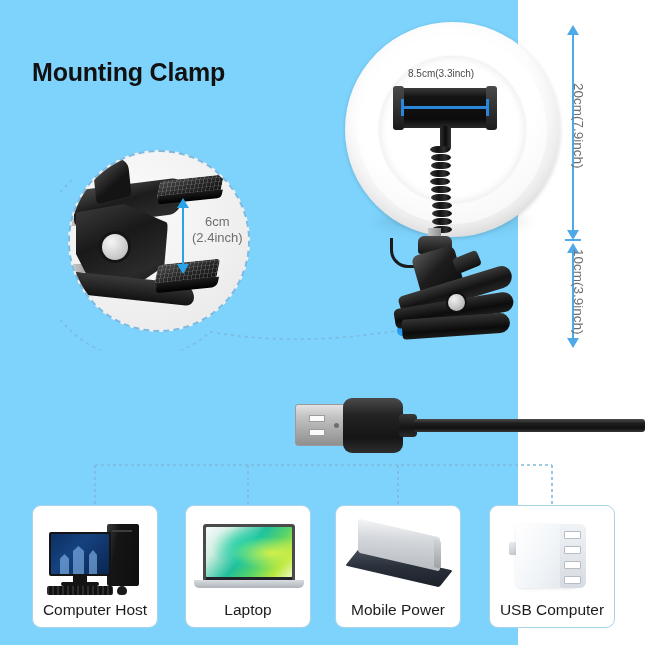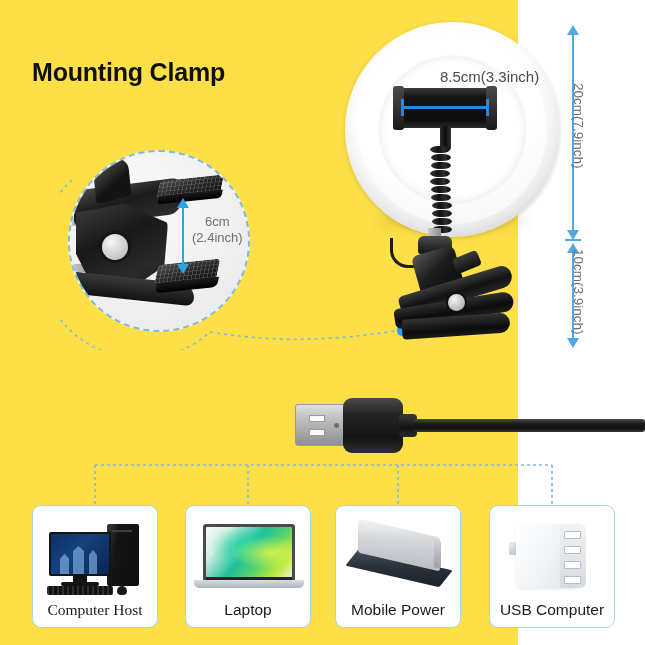--- a/index.html
+++ b/index.html
@@ -2,21 +2,21 @@
 <html><head>
 <meta charset="utf-8">
 <style>
   * { box-sizing: border-box; margin: 0; padding: 0; }
   html, body {
     width: 645px; height: 645px;
     background: #ffffff;
     font-family: "Liberation Sans", sans-serif;
     overflow: hidden;
   }
-  #root { position: relative; width: 518px; height: 645px; background: #fde047; }
+  #root { position: relative; width: 518px; height: 645px; background: #7dd3fc; }
 
   
   .heading {
     position: absolute;
     font-weight: bold;
     color: #111111;
     letter-spacing: -0.2px;
     white-space: nowrap;
   }
   #heading-clamp { left: 32px; top: 58px; font-size: 25px; }
@@ -179,21 +179,21 @@
   }
   #gooseneck {
     position: absolute; left: 430px; top: 146px; width: 22px; height: 92px;
   }
   #gooseneck .seg {
     position: absolute; left: 0; width: 20px; height: 7px; border-radius: 50%/60%;
     background: linear-gradient(90deg,#3a3a3a 0%,#111 38%,#2d2d2d 70%,#0a0a0a 100%);
   }
   #holder-label {
     position: absolute; left: 408px; top: 68px;
-    font-size: 15px; color: #4a4a4a; white-space: nowrap; margin-left: 32px;
+    font-size: 10px; color: #4a4a4a; white-space: nowrap;
   }
 
   
   #mount { position: absolute; left: 388px; top: 232px; width: 140px; height: 118px; }
   .ball-head {
     position: absolute; left: 28px; top: 18px; width: 44px; height: 44px;
     border-radius: 7px;
     background: linear-gradient(150deg,#585858 0%,#1d1d1d 45%,#0b0b0b 100%);
     transform: rotate(-16deg);
   }
@@ -513,21 +513,21 @@
   <div id="usb-cable"></div>
 
   <svg id="connector-tree" viewBox="0 0 645 56">
     <line x1="95" y1="10" x2="552" y2="10" stroke="#7fb9e0" stroke-width="1.6" stroke-dasharray="3 3"></line>
     <line x1="95" y1="10" x2="95" y2="50" stroke="#7fb9e0" stroke-width="1.6" stroke-dasharray="3 3"></line>
     <line x1="248" y1="10" x2="248" y2="50" stroke="#7fb9e0" stroke-width="1.6" stroke-dasharray="3 3"></line>
     <line x1="398" y1="10" x2="398" y2="50" stroke="#7fb9e0" stroke-width="1.6" stroke-dasharray="3 3"></line>
     <line x1="552" y1="10" x2="552" y2="50" stroke="#7fb9e0" stroke-width="1.6" stroke-dasharray="3 3"></line>
   </svg>
 
-  <div class="card" style="left:32px;font-family:Liberation Serif, serif;">
+  <div class="card" style="left:32px;">
     <div class="art">
       <div class="pc-tower">
           <div class="vent"></div>
         </div>
       <div class="pc-monitor">
         <div class="pc-screen">
             <div class="b1"></div>
             <div class="b2"></div>
             <div class="b3"></div>
           </div>

